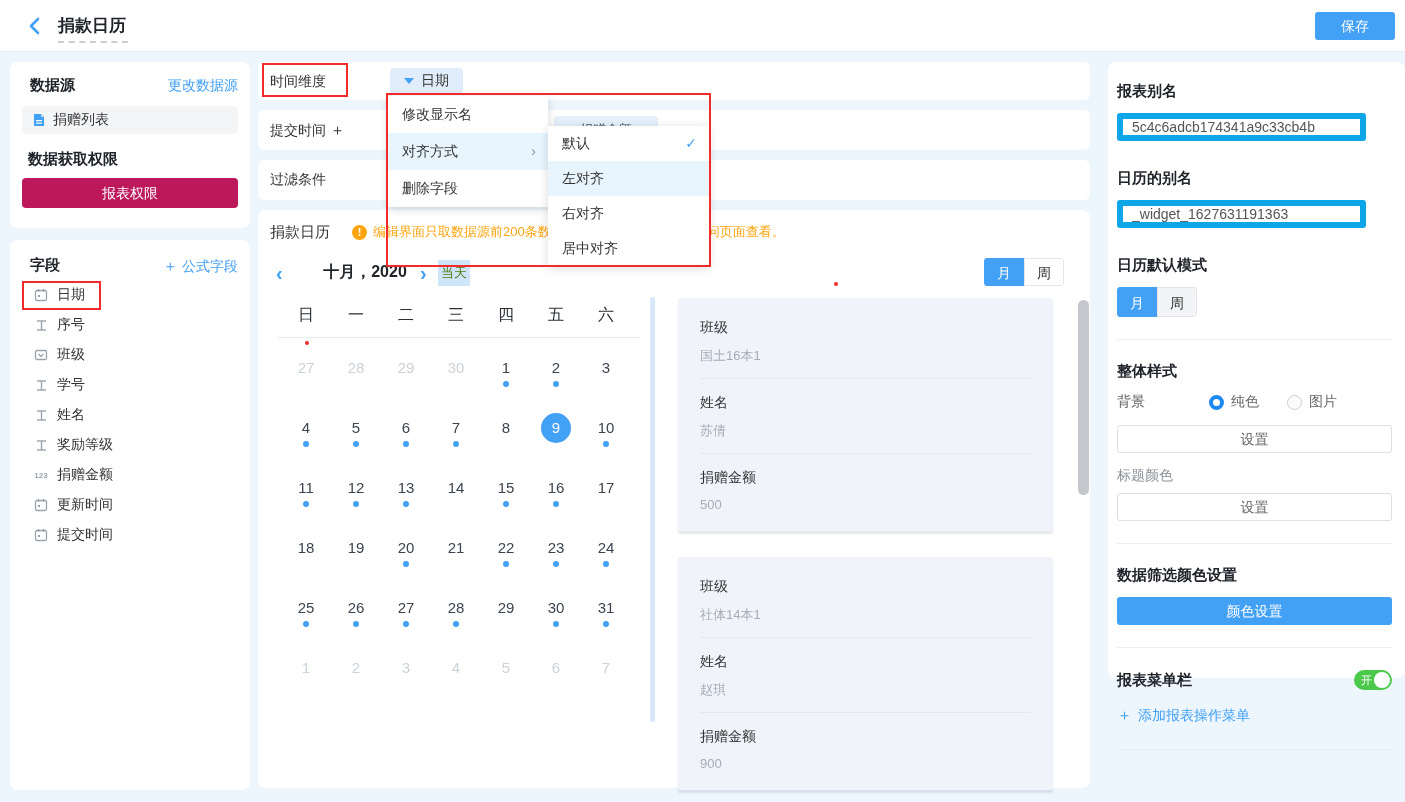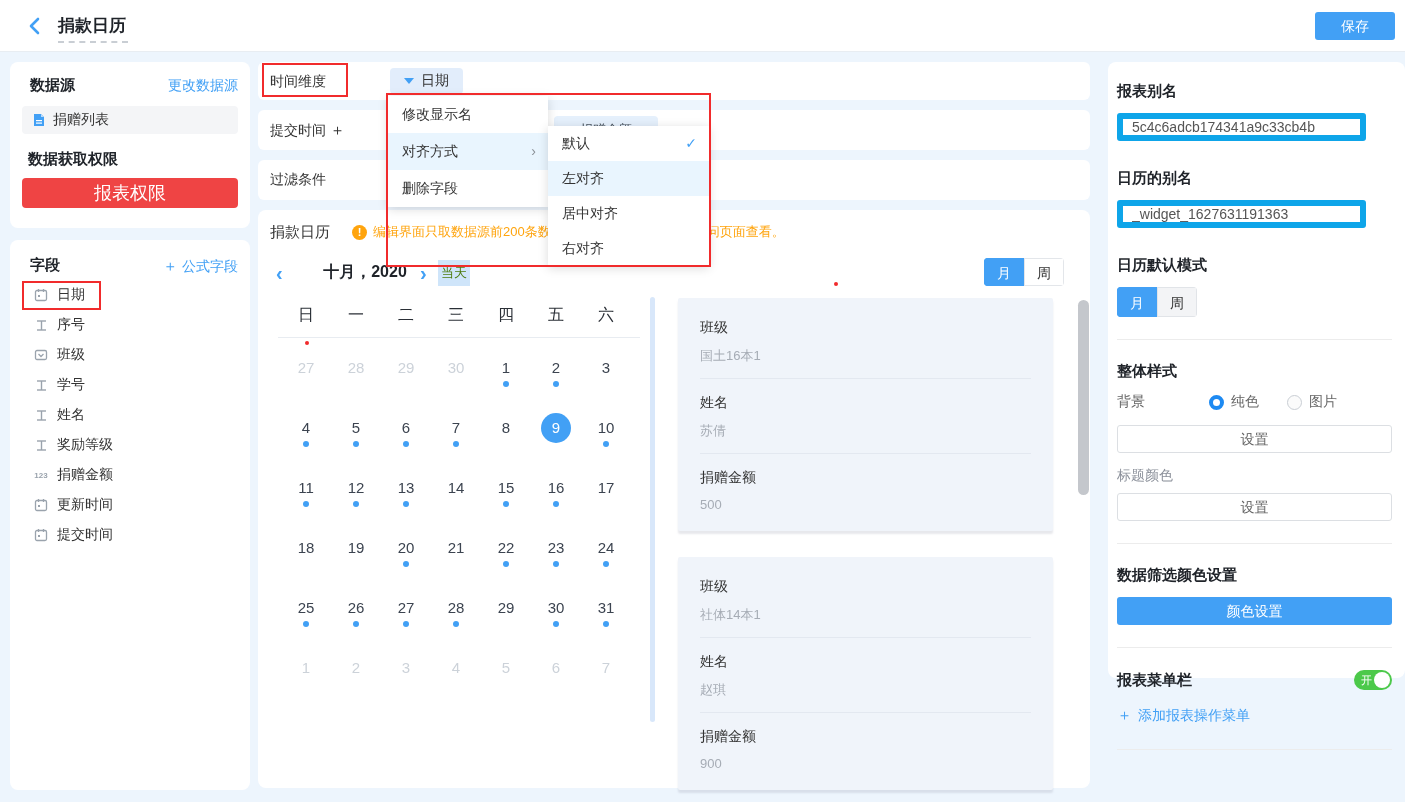--- a/index.html
+++ b/index.html
@@ -18,21 +18,21 @@
   .title-underline { position:absolute; left:58px; top:41px; width:70px; border-bottom:2px dashed #c9ced4; }
   .save-btn { position:absolute; right:10px; top:12px; width:80px; height:28px; background:#42a0f5; color:#fff; border:none; border-radius:3px; font-size:14px; line-height:28px; text-align:center; cursor:pointer; }
 
   
   .sb-card1 { left:10px; top:62px; width:240px; height:166px; }
   .sb-card2 { left:10px; top:240px; width:240px; height:550px; }
   .sb-head { position:absolute; left:20px; top:14px; font-size:15px; font-weight:bold; color:#20242a; }
   .sb-link { position:absolute; right:12px; top:15px; font-size:14px; color:#42a0f5; cursor:pointer; }
   .ds-item { position:absolute; left:12px; top:44px; width:216px; height:28px; background:#f4f5f7; border-radius:4px; display:flex; align-items:center; padding-left:10px; gap:7px; font-size:14px; color:#333; }
   .sb-sub { position:absolute; left:18px; top:88px; font-size:15px; font-weight:bold; color:#20242a; }
-  .perm-btn { position:absolute; left:12px; top:116px; width:216px; height:30px; background:#ef4444; color:#fff; border:none; border-radius:4px; font-size:18px; line-height:30px; text-align:center; cursor:pointer; }
+  .perm-btn { position:absolute; left:12px; top:116px; width:216px; height:30px; background:#be185d; color:#fff; border:none; border-radius:4px; font-size:14px; line-height:30px; text-align:center; cursor:pointer; }
   .formula-link { position:absolute; right:12px; top:17px; font-size:14px; color:#42a0f5; cursor:pointer; }
   #field-list { position:absolute; left:0; top:40px; width:240px; }
   .field-item { height:30px; display:flex; align-items:center; padding-left:23px; gap:8px; color:#333; font-size:14px; cursor:pointer; }
   .field-item .fic { width:16px; height:16px; display:flex; align-items:center; justify-content:center; color:#9aa3ad; flex:0 0 16px; }
   .num-ic { font-size:8px; color:#9aa3ad; letter-spacing:0; font-weight:bold; }
 
   
   .row1 { left:258px; top:62px;  width:832px; height:38px; border-radius:6px; }
   .row2 { left:258px; top:110px; width:832px; height:40px; border-radius:6px; }
   .row3 { left:258px; top:160px; width:832px; height:40px; border-radius:6px; }
@@ -476,22 +476,22 @@
 </div>
 
 <div class="menu1">
   <div class="m-item">修改显示名</div>
   <div class="m-item hov"><span>对齐方式</span><span class="m-arrow">›</span></div>
   <div class="m-item">删除字段</div>
 </div>
 <div class="submenu">
   <div class="s-item"><span>默认</span><span class="s-check">✓</span></div>
   <div class="s-item hov">左对齐</div>
+  <div class="s-item">右对齐</div>
   <div class="s-item">居中对齐</div>
-  <div class="s-item">右对齐</div>
 </div>
 <div class="redbox rb-menu"></div>
 <div class="redbox rb-dim"></div>
 
 <div class="card set-card">
   <div class="set-h">报表别名</div>
   <input class="set-input" value="5c4c6adcb174341a9c33cb4b" style="">
   <div class="gap28"></div>
   <div class="set-h">日历的别名</div>
   <input class="set-input" value="_widget_1627631191363" style="">

